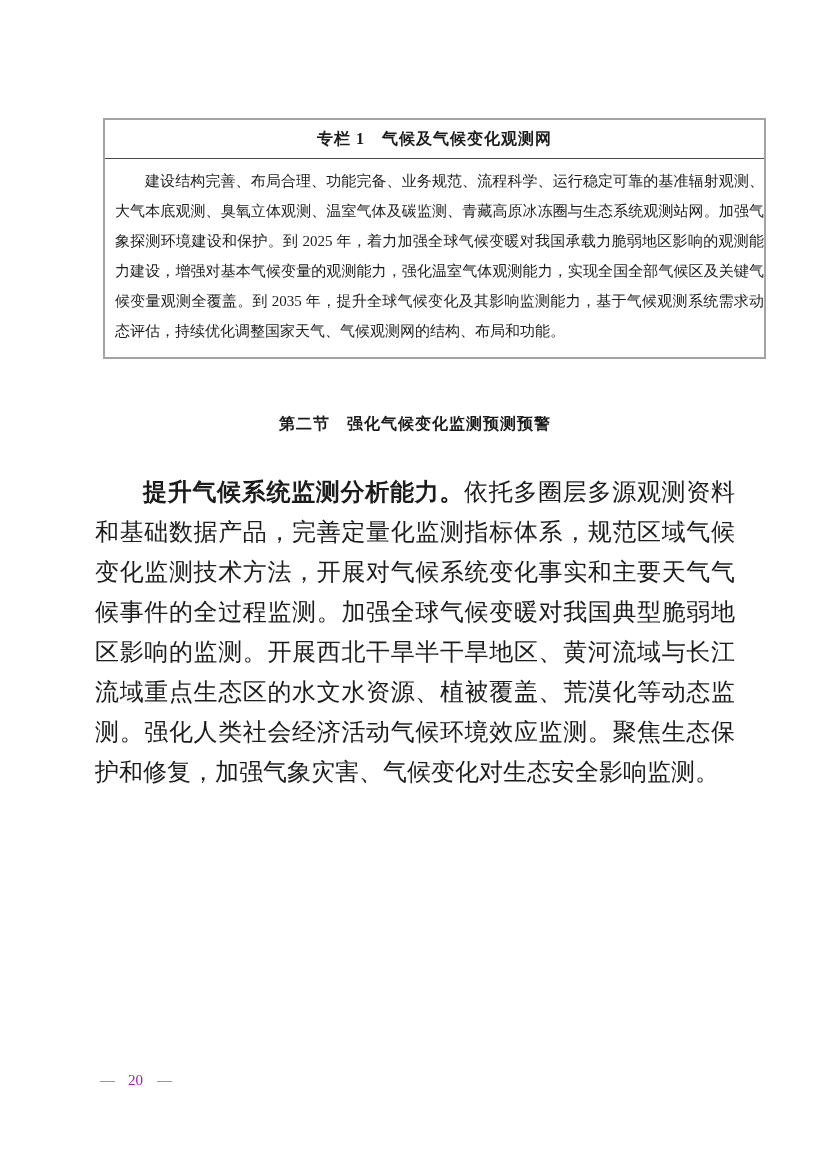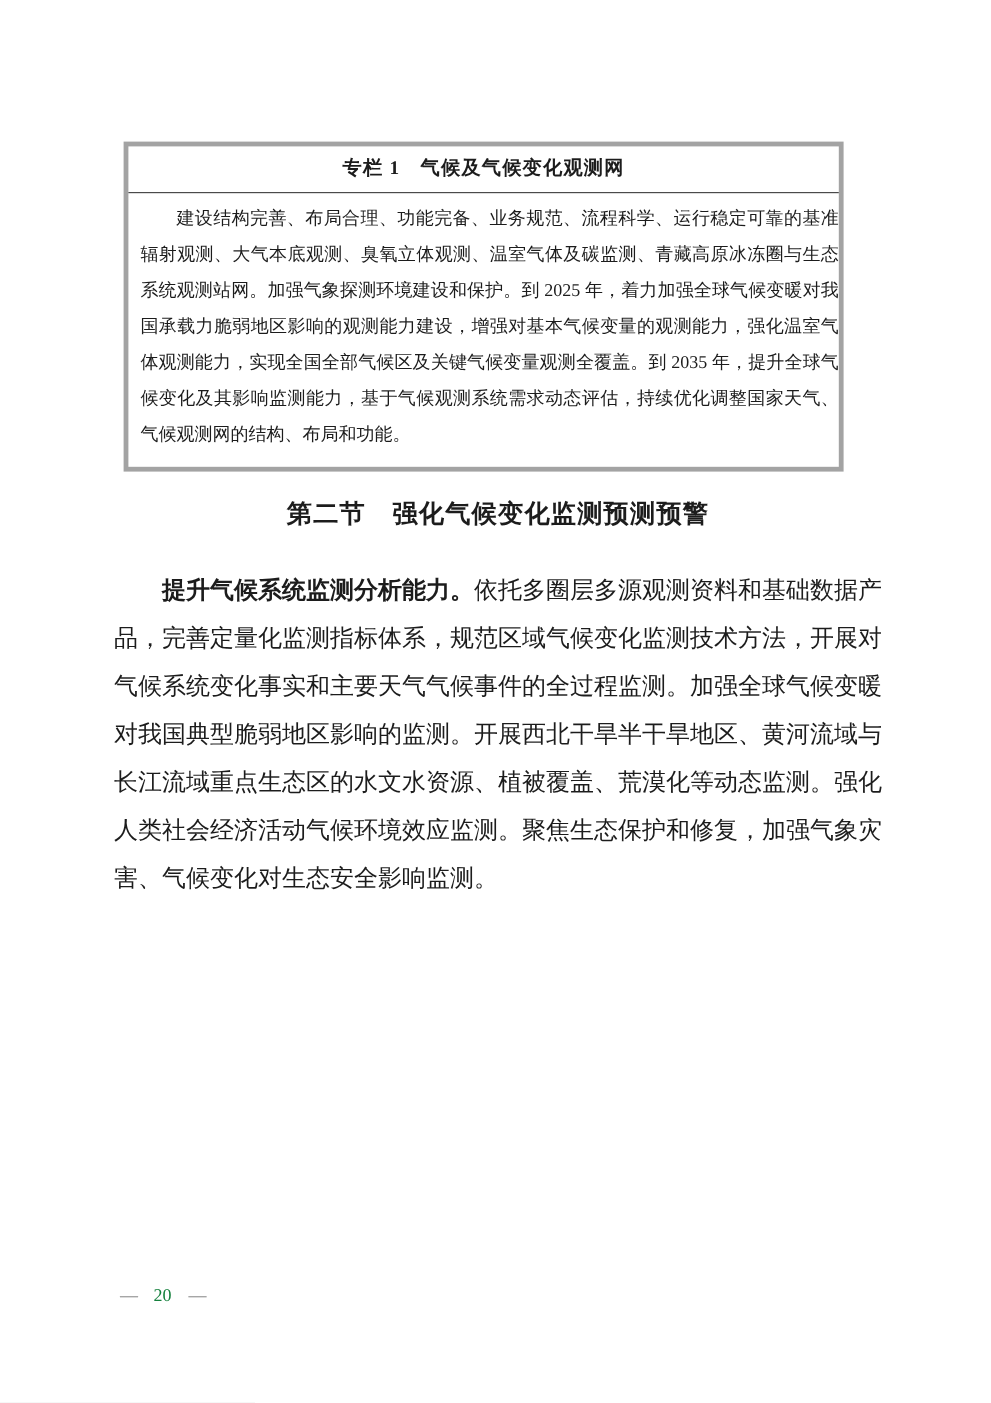--- a/index.html
+++ b/index.html
@@ -9,22 +9,22 @@
     margin: 0 auto;
     background: #ffffff;
     font-family: "Liberation Serif", "DejaVu Serif", serif;
     color: #1c1c1c;
     overflow: hidden;
   }
   
   .callout {
     position: absolute;
     left: 103px; top: 118px;
-    width: 600px;
-    border: 4px solid #a3a3a3;
+    width: 663px;
+    border: 2px solid #a3a3a3;
     box-sizing: border-box;
     background: #ffffff;
   }
   .callout-title {
     font-weight: bold;
     font-size: 16px;
     line-height: 38px;
     text-align: center;
     border-bottom: 1px solid #4a4a4a;
     letter-spacing: 1px;
@@ -35,50 +35,50 @@
     padding: 7px 0 11px 10px;
     text-align: justify;
     text-indent: 2em;
   }
   
   .section-heading {
     position: absolute;
     left: 95px; top: 414px;
     width: 640px;
     margin: 0;
-    font-size: 21px;
+    font-size: 16px;
     font-weight: bold;
     text-align: center;
     letter-spacing: 1px;
   }
   
   .content {
     position: absolute;
     left: 95px; top: 472px;
     width: 640px;
-    font-size: 20px;
+    font-size: 24px;
     line-height: 40px;
     text-align: justify;
   }
   .content p {
     margin: 0;
     text-indent: 2em;
   }
   .lead { font-weight: bold; }
   
   .folio {
     position: absolute;
     left: 100px; top: 1072px;
     font-size: 15px;
     display: flex;
     align-items: center;
     gap: 14px;
   }
   .folio .dash { color: #777777; letter-spacing: -1px; }
-  .folio .num { color: #15803d; }
+  .folio .num { color: #a21caf; }
 </style>
 </head>
 <body>
 
 <div class="page">
 
   <div class="callout">
     <div class="callout-title">专栏 1　气候及气候变化观测网</div>
     <div class="callout-body">建设结构完善、布局合理、功能完备、业务规范、流程科学、运行稳定可靠的基准辐射观测、大气本底观测、臭氧立体观测、温室气体及碳监测、青藏高原冰冻圈与生态系统观测站网。加强气象探测环境建设和保护。到 2025 年，着力加强全球气候变暖对我国承载力脆弱地区影响的观测能力建设，增强对基本气候变量的观测能力，强化温室气体观测能力，实现全国全部气候区及关键气候变量观测全覆盖。到 2035 年，提升全球气候变化及其影响监测能力，基于气候观测系统需求动态评估，持续优化调整国家天气、气候观测网的结构、布局和功能。</div>
   </div>

